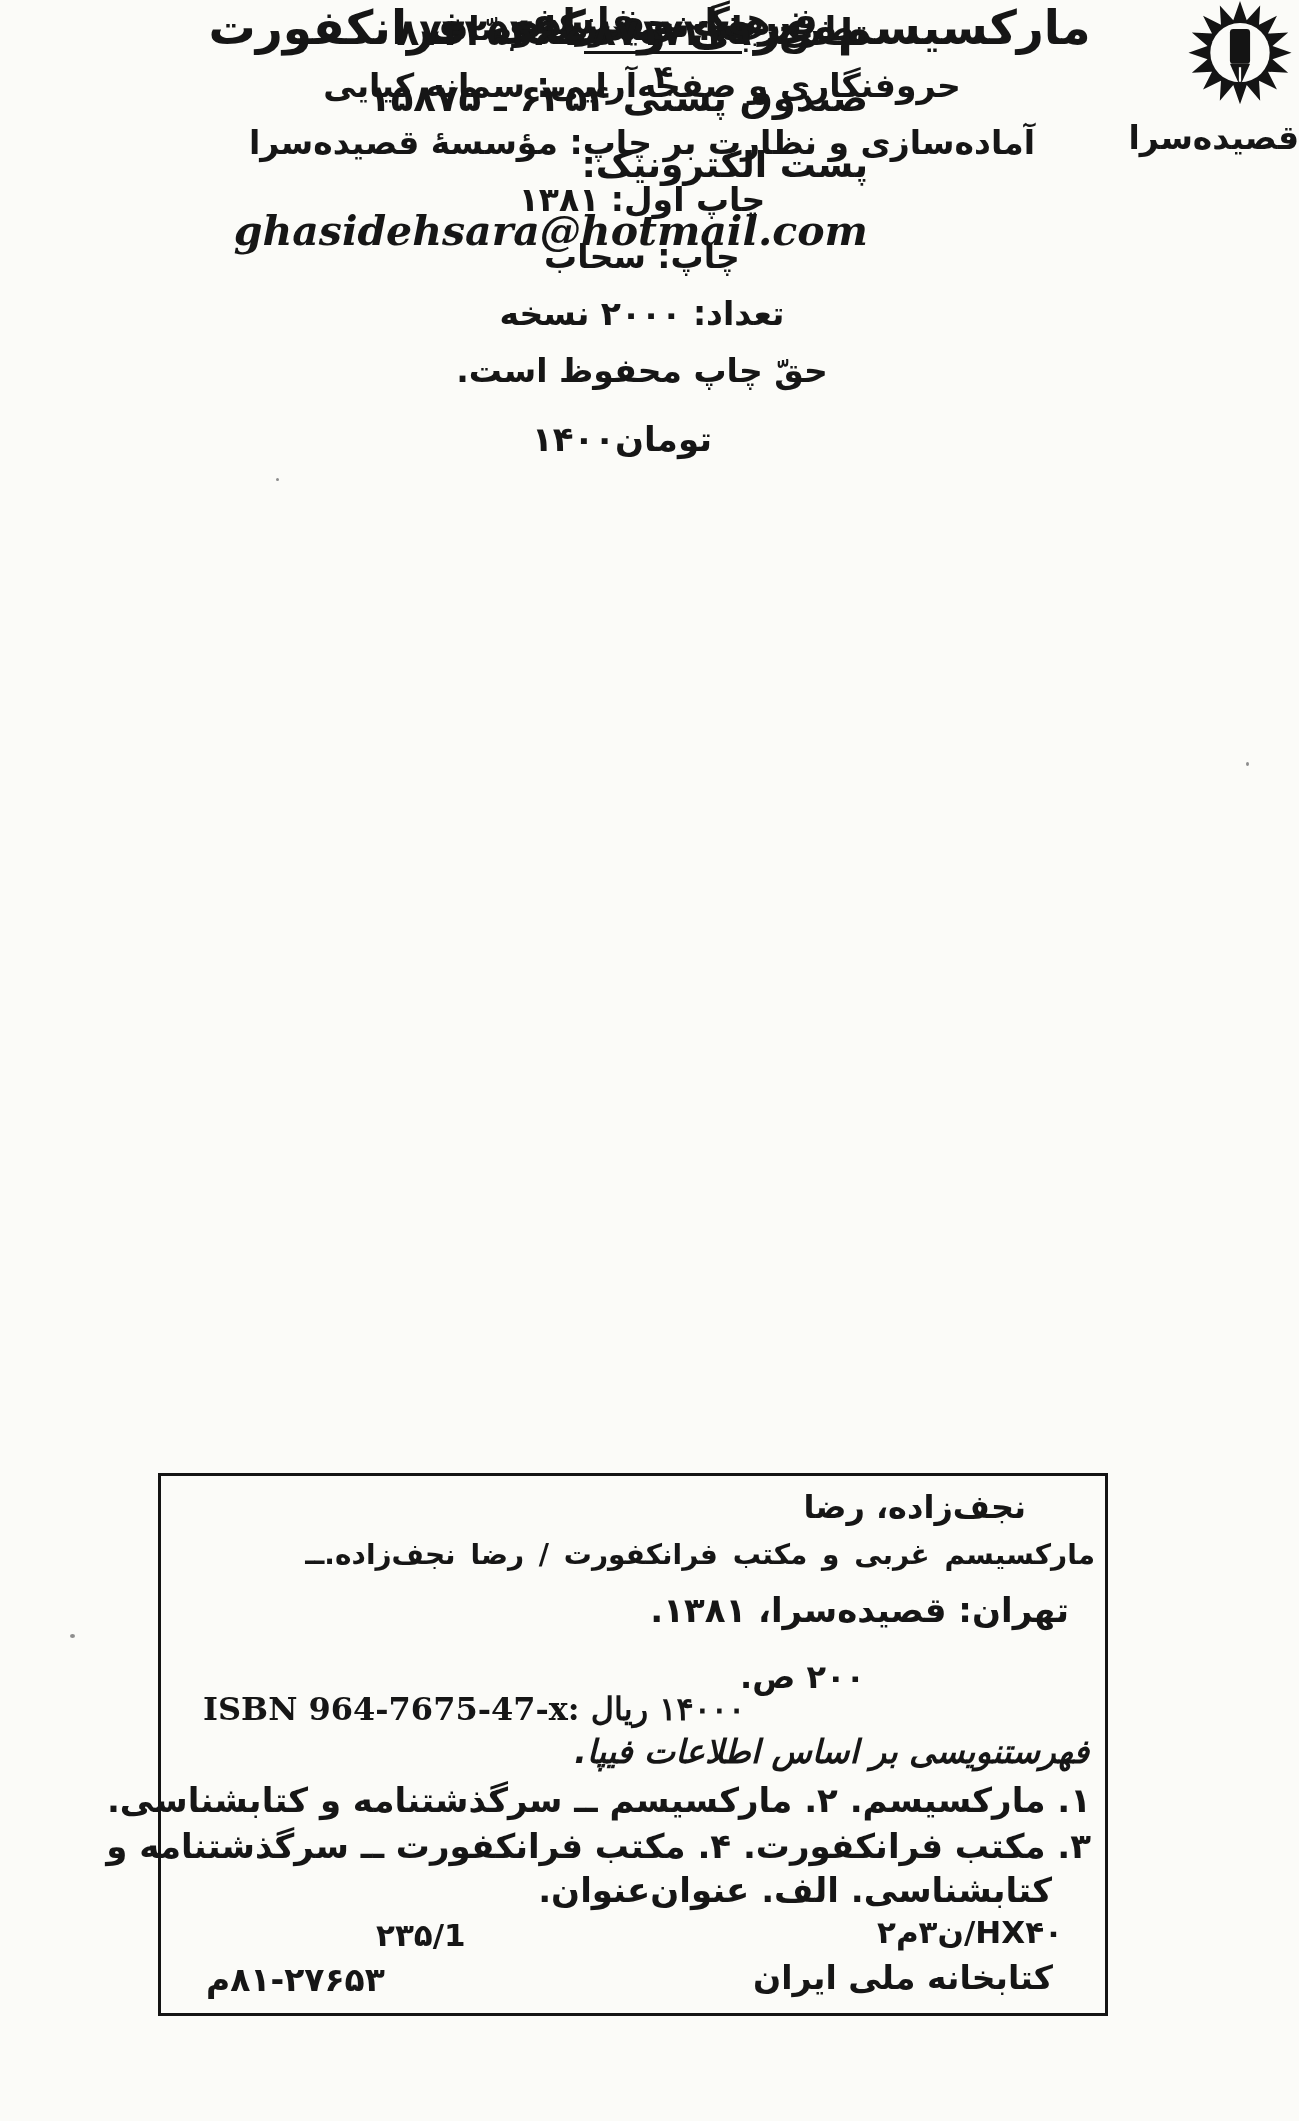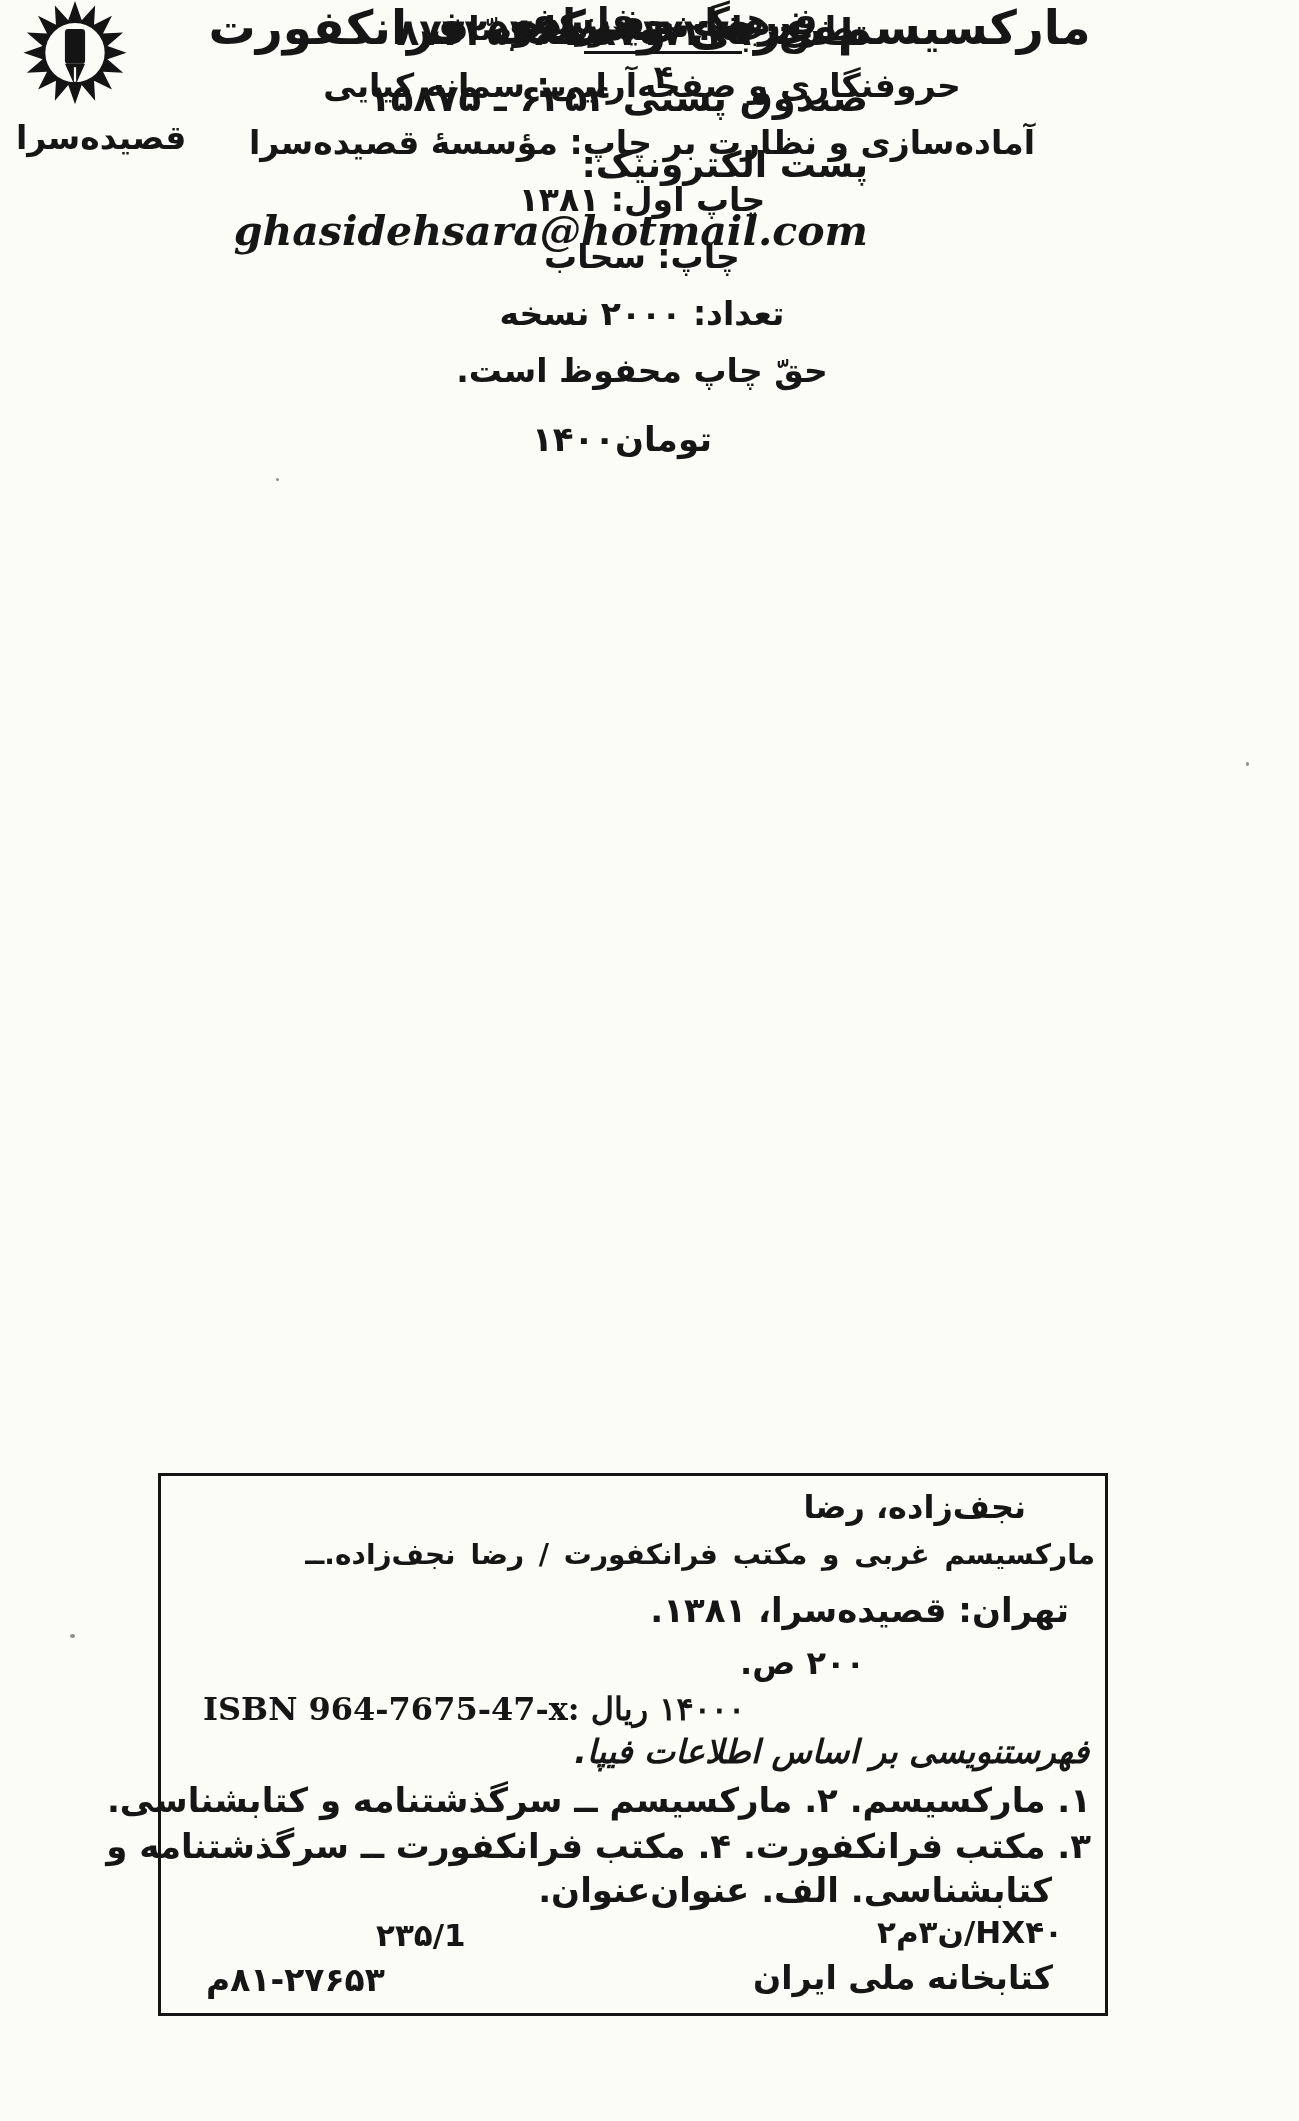--- a/index.html
+++ b/index.html
@@ -9,21 +9,21 @@
     font-family:"DejaVu Sans", sans-serif; font-weight:bold;
   }
   .abs{position:absolute;}
   
   .series{left:0; right:0; top:240; text-align:center;}
   .series-inner{display:inline-block; text-align:center; margin-left:28px;}
   .series-label{font-size:37px; letter-spacing:0px; word-spacing:4px;}
   .series-rule{height:3px; background:#141414; width:158px; margin:8px auto 4px auto;}
   .series-number{font-size:32px;}
   
-  .brand{left:0; right:0; top:420; text-align:left;padding-left:16px;}
+  .brand{left:0; right:0; top:420; text-align:right;padding-left:16px;}
   .brand svg{display:inline-block;}
   .brand-name{font-size:33px; margin-top:2px;}
   
   .title-block{left:0; right:0; text-align:center; direction:rtl;}
   .book-title{top:612; font-size:47px; word-spacing:6px;}
   .book-author{top:681; font-size:40px;}
   
   .credits{left:0; right:55px; top:752; text-align:center; direction:rtl; font-size:33px; line-height:57px;}
   .credit-line{white-space:nowrap;padding-left:40px;}
   .price-row{direction:ltr; display:flex; justify-content:center; margin-top:12px; font-size:34px;align-items:flex-end;}
@@ -33,21 +33,21 @@
   .email-addr{font-family:"DejaVu Serif", serif; font-style:italic; font-size:41px;}
   
   .cip-box{
     left:158px; top:1473px; width:944px; height:537px;
     border:3px solid #141414; direction:rtl; font-size:34px;
   }
   .cip-box .row{position:absolute; white-space:nowrap;}
   .cip-author{top:12px; right:79px; font-size:32px;}
   .cip-title{top:62px; right:10px; font-size:28px; word-spacing:5px;}
   .cip-imprint{top:114px; right:36px; font-size:34px;}
-  .cip-pages{top:168px; right:240px; font-size:32px;}
+  .cip-pages{top:182px; right:240px; font-size:32px;}
   .cip-isbn{top:214px; left:42px; font-size:32px;}
   .latin-serif{font-family:"DejaVu Serif", serif;}
   .cip-fipa{top:256px; right:16px; font-size:33px;font-style:italic;}
   .cip-subj1{top:304px; right:14px; font-size:34px;}
   .cip-subj2{top:350px; right:14px; font-size:34px;}
   .cip-subj3{top:394px; right:53px; font-size:34px;}
   .cip-call{top:438px; right:42px; font-size:31px;}
   .cip-dewey{top:441px; left:215px; font-size:31px;}
   .cip-natlib{top:482px; right:52px; font-size:33px;}
   .cip-natbib{top:484px; left:45px; font-size:33px;}

